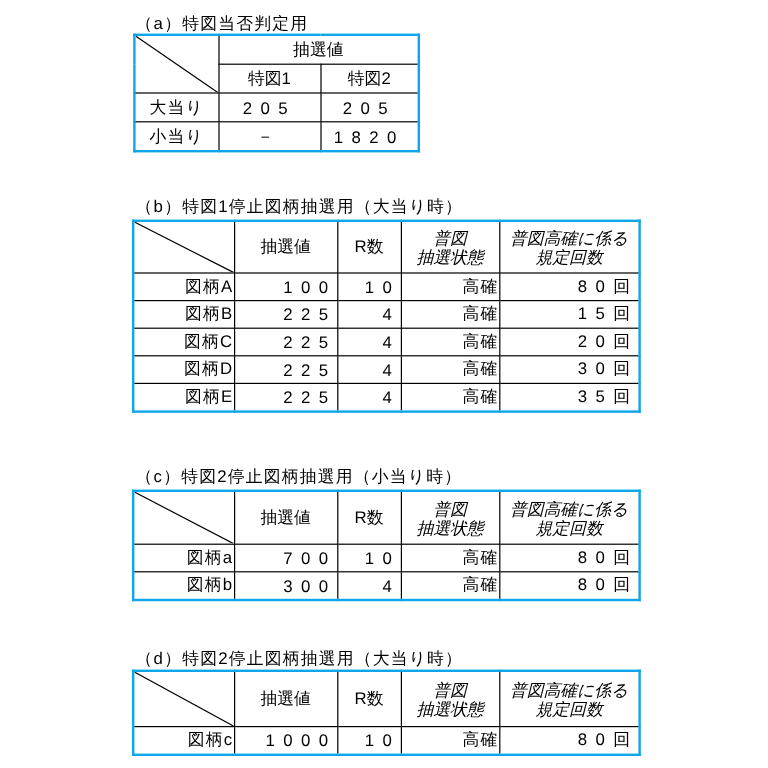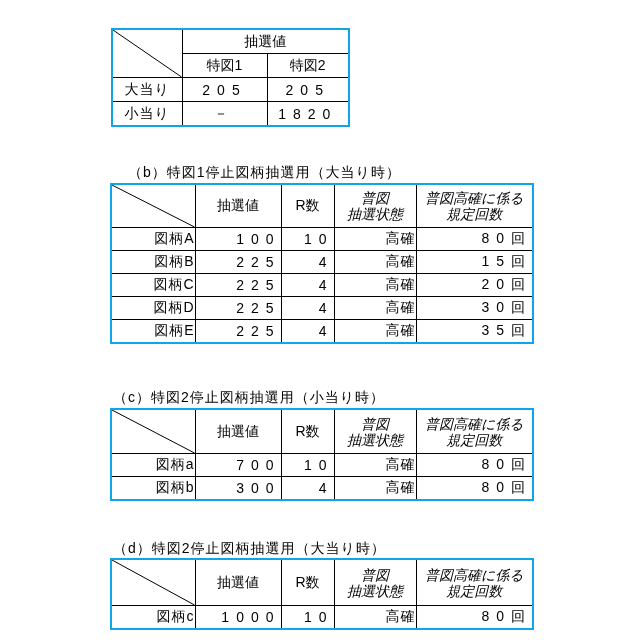--- a/index.html
+++ b/index.html
@@ -58,20 +58,21 @@
     top: 0; left: 0;
     width: 100%; height: 100%;
     display: block;
   }
 </style>
 </head>
 <body>
 
 <div class="page">
 
+  <div class="sec-title" style="left:113px; top:11px;">（a）特図当否判定用</div>
   <table class="grid" style="left:111px; top:28px; width:237px;">
     <colgroup>
         <col style="width:70px">
         <col style="width:85px">
         <col style="width:82px">
       </colgroup>
     <tbody>
       <tr class="h23">
         <td class="diag" rowspan="2">
           <svg viewBox="0 0 100 100" preserveAspectRatio="none">
@@ -90,21 +91,21 @@
         <td class="num">205</td>
       </tr>
       <tr class="h23">
         <td class="lbl">小当り</td>
         <td class="num">－</td>
         <td class="num">1820</td>
       </tr>
     </tbody>
   </table>
 
-  <div class="sec-title" style="left:113px; top:164px;margin-left:15px;">（b）特図1停止図柄抽選用（大当り時）</div>
+  <div class="sec-title" style="left:113px; top:164px;">（b）特図1停止図柄抽選用（大当り時）</div>
   <table class="grid" style="left:110px; top:183px; width:422px;">
     <colgroup>
         <col style="width:84px">
         <col style="width:86px">
         <col style="width:53px">
         <col style="width:82px">
         <col style="width:117px">
       </colgroup>
     <tbody>
       <tr class="hdr-b">

